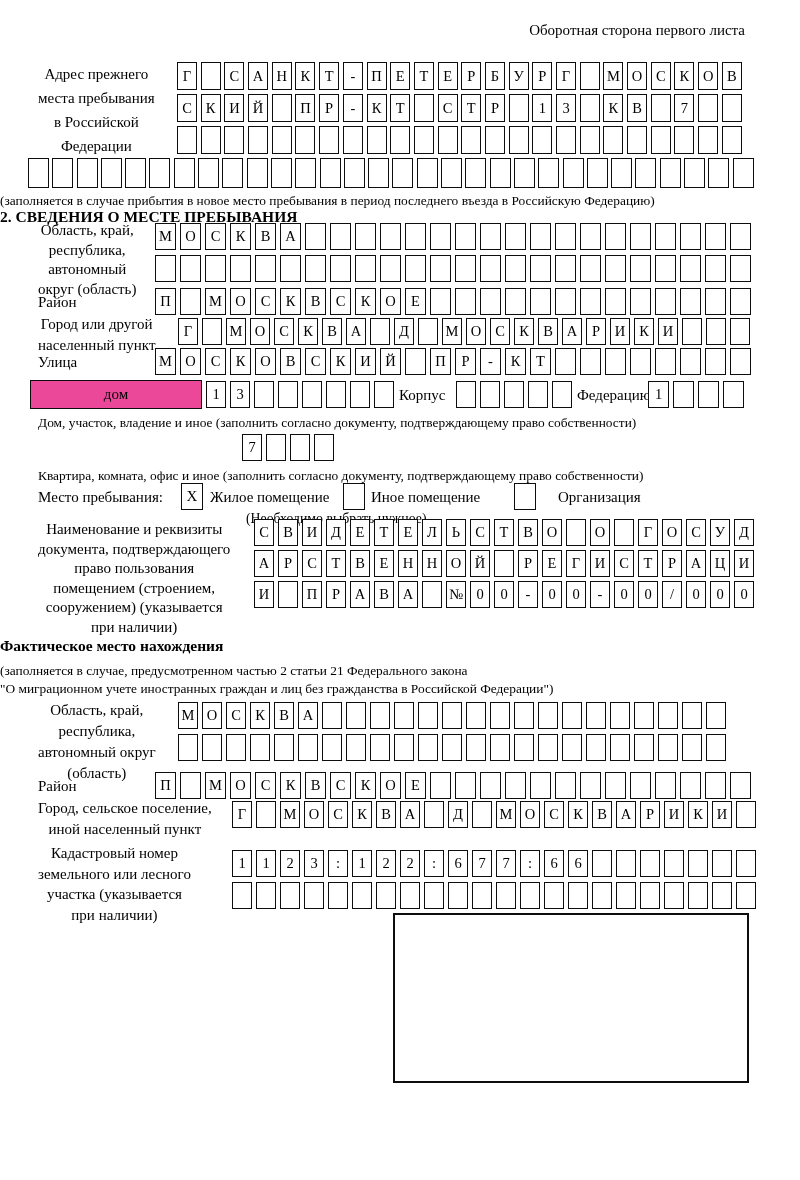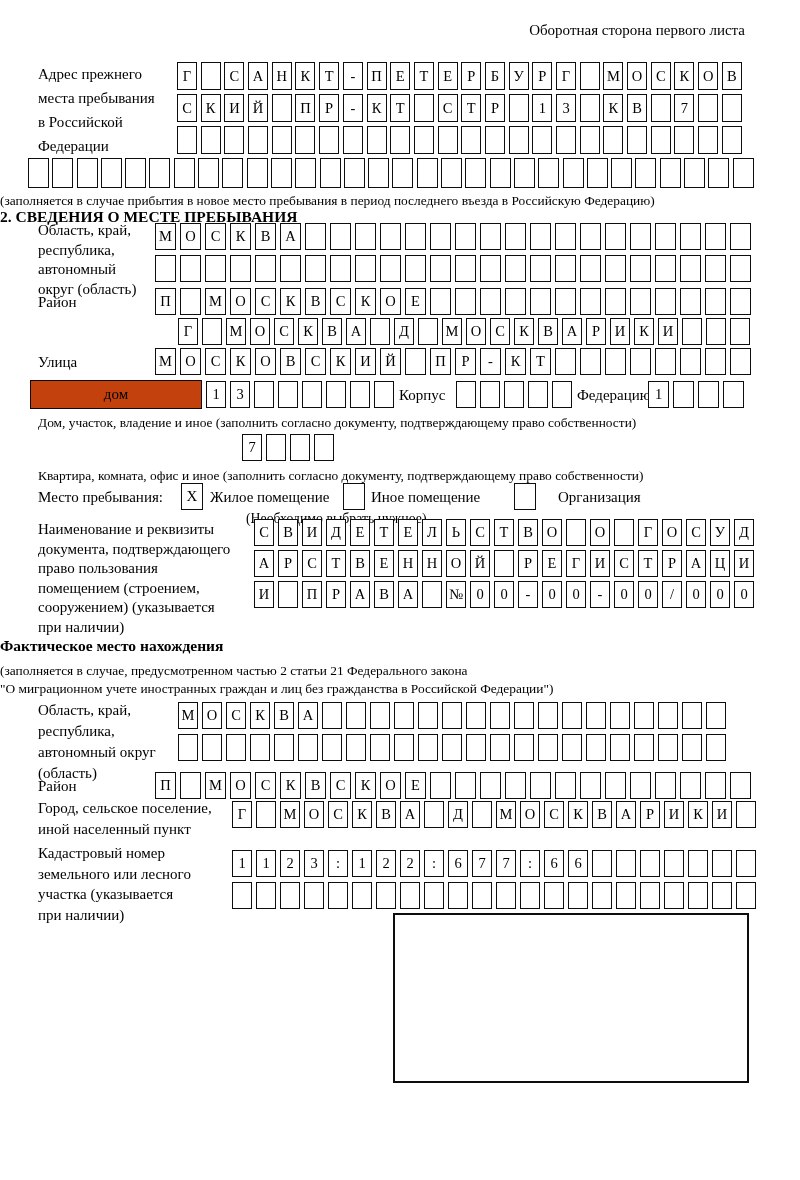--- a/index.html
+++ b/index.html
@@ -1,38 +1,38 @@
 <!DOCTYPE html>
 <html><head>
 <meta charset="utf-8">
 <style>
   html,body{margin:0;padding:0;background:#fff;}
   .page{
     position:relative;width:800px;height:1180px;background:#fff;
     font-family:"Liberation Serif","DejaVu Serif",serif;color:#000;overflow:hidden;
   }
   .txt{position:absolute;font-size:15px;line-height:20px;}
-  .pre{white-space:pre-line;}
+  .pre{white-space:pre-line;text-align:center;}
   .caption{position:absolute;font-size:13.4px;line-height:17px;}
   .center{left:0;right:0;text-align:left;}
   .bold{font-weight:bold;}
   .cellrow{position:absolute;display:flex;gap:4px;}
   .cell{
     flex:none;width:21px;height:27px;box-sizing:border-box;
     border:1.6px solid #0d0d0d;display:flex;align-items:center;justify-content:center;
     font-size:14.5px;background:#fff;
   }
   .p24 .cell{width:20px;}
   .tight{gap:3.7px;}
   .tight .cell{width:20px;height:28px;}
   .tall{gap:3.3px;}
   .tall .cell{width:21px;height:30px;}
   .widebox{
     position:absolute;box-sizing:border-box;border:1.7px solid #0d0d0d;
-    display:flex;align-items:center;justify-content:center;font-size:15px;background:#c2410c;
+    display:flex;align-items:center;justify-content:center;font-size:15px;background:#ec4899;
   }
   .checkbox{
     position:absolute;width:22px;height:27px;box-sizing:border-box;border:1.6px solid #0d0d0d;
     display:flex;align-items:center;justify-content:center;font-size:15px;background:#fff;
   }
   .stampbox{position:absolute;box-sizing:border-box;border:2px solid #0d0d0d;background:#fff;}
   .hdr-note{position:absolute;top:22px;right:55px;font-size:15px;}
 </style>
 </head>
 <body>
@@ -237,20 +237,22 @@
       <div class="cell"></div>
       <div class="cell"></div>
       <div class="cell"></div>
       <div class="cell"></div>
       <div class="cell"></div>
       <div class="cell"></div>
       <div class="cell"></div>
       <div class="cell"></div>
     </div>
 
+  <div class="txt pre" style="left:38px;top:314px;line-height:20.5px;">Город или другой
+населенный пункт</div>
   <div class="cellrow p24" style="left:178px;top:318px;">
       <div class="cell">Г</div>
       <div class="cell"></div>
       <div class="cell">М</div>
       <div class="cell">О</div>
       <div class="cell">С</div>
       <div class="cell">К</div>
       <div class="cell">В</div>
       <div class="cell">А</div>
       <div class="cell"></div>

